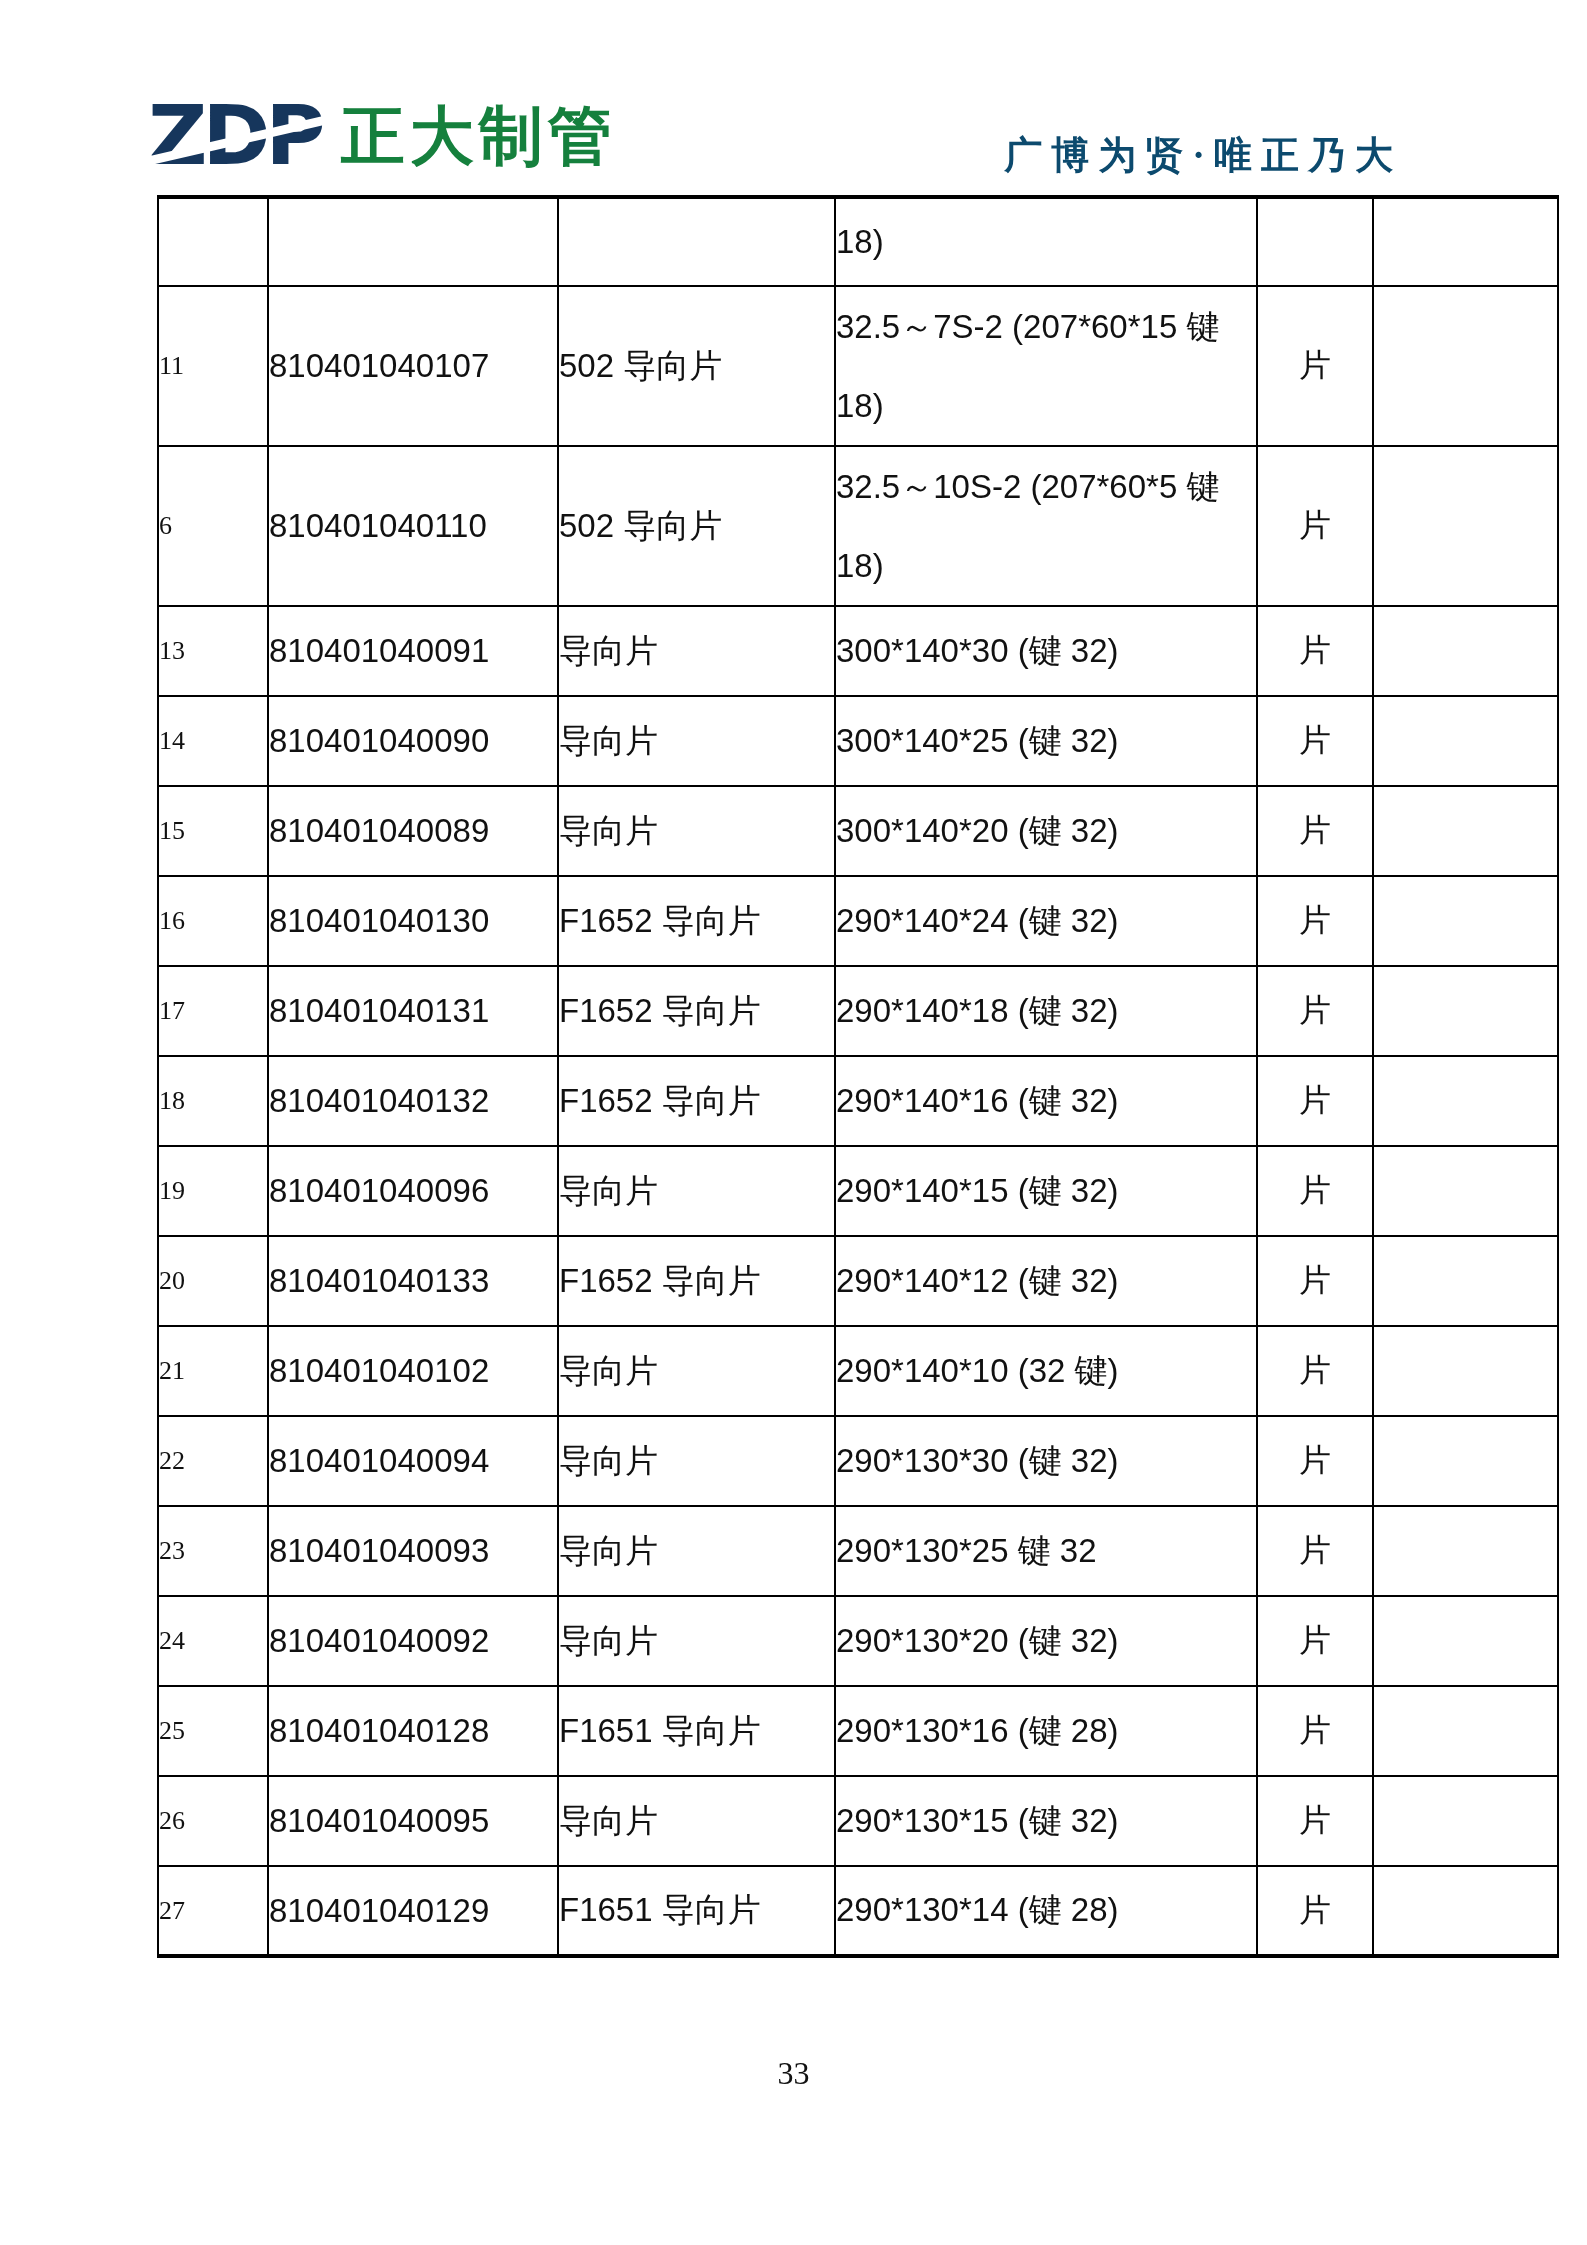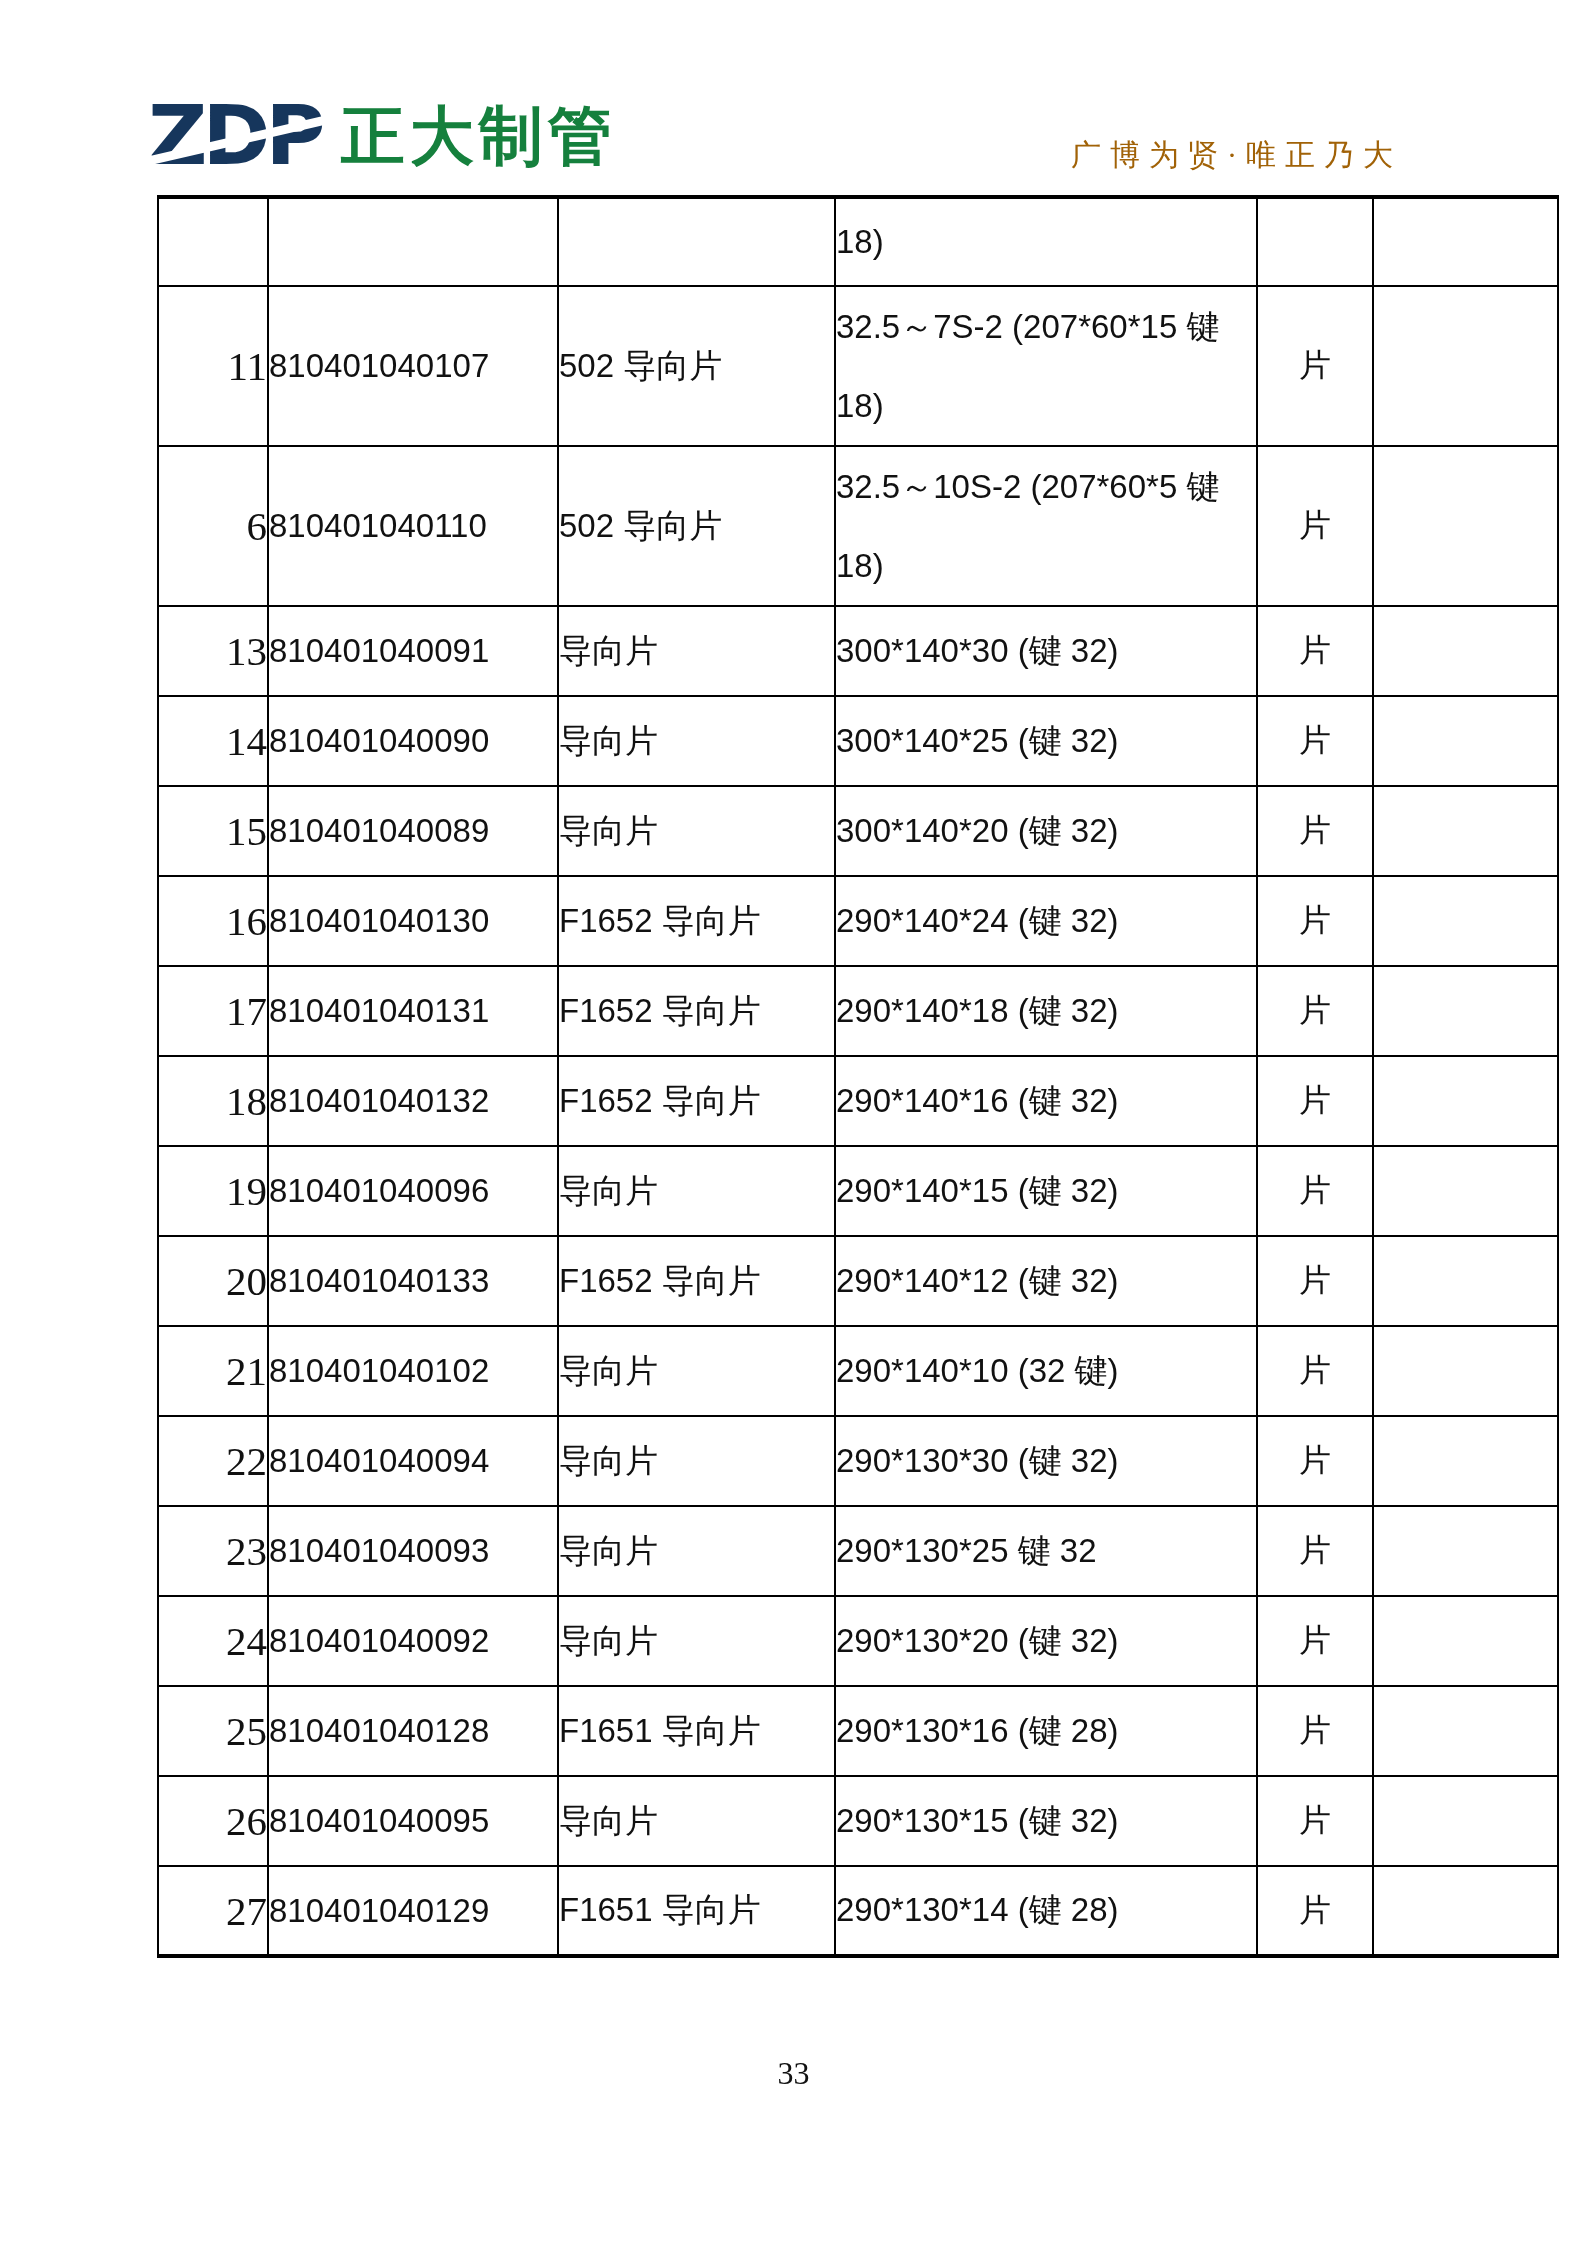--- a/index.html
+++ b/index.html
@@ -35,24 +35,24 @@
   }
   .logo-company {
     font-weight:900;
     font-size:64px; line-height:88px;
     letter-spacing:5px;
     color:#15803d;
   }
   .header-motto {
     position:absolute; right:185px; top:130px;
     font-family:"Liberation Serif", serif;
-    font-weight:400;
-    font-size:30px; line-height:50px;
+    font-weight:700;
+    font-size:38px; line-height:50px;
     letter-spacing:9px;
-    color:#a16207;
+    color:#0c4a6e;
     white-space:nowrap;
   }
 
   
   table.parts-table {
     position:absolute; left:157px; top:195px;
     width:1400px;
     border-collapse:collapse;
     table-layout:fixed;
     border-top:4px solid #000;
@@ -65,23 +65,23 @@
     border:2px solid #000;
     vertical-align:middle;
     padding:0;
     overflow:hidden;
   }
   tr.row-partial { height:89px; }
   tr.row-std     { height:90px;margin-top:27px; }
   tr.row-tall    { height:158px; }
 
   td.c-num {
-    text-align:right;
+    text-align:left;
     font-family:"Liberation Serif", serif;
-    font-size:41px;
+    font-size:26px;
   }
   td.c-code, td.c-name, td.c-spec {
     text-align:left;
     padding-left:14px;
     padding-right:6px;
   }
   td.c-spec { white-space:pre-line; }
   tr.row-tall td.c-spec { line-height:79px;margin-left:17px; }
   td.c-unit {
     text-align:center;

